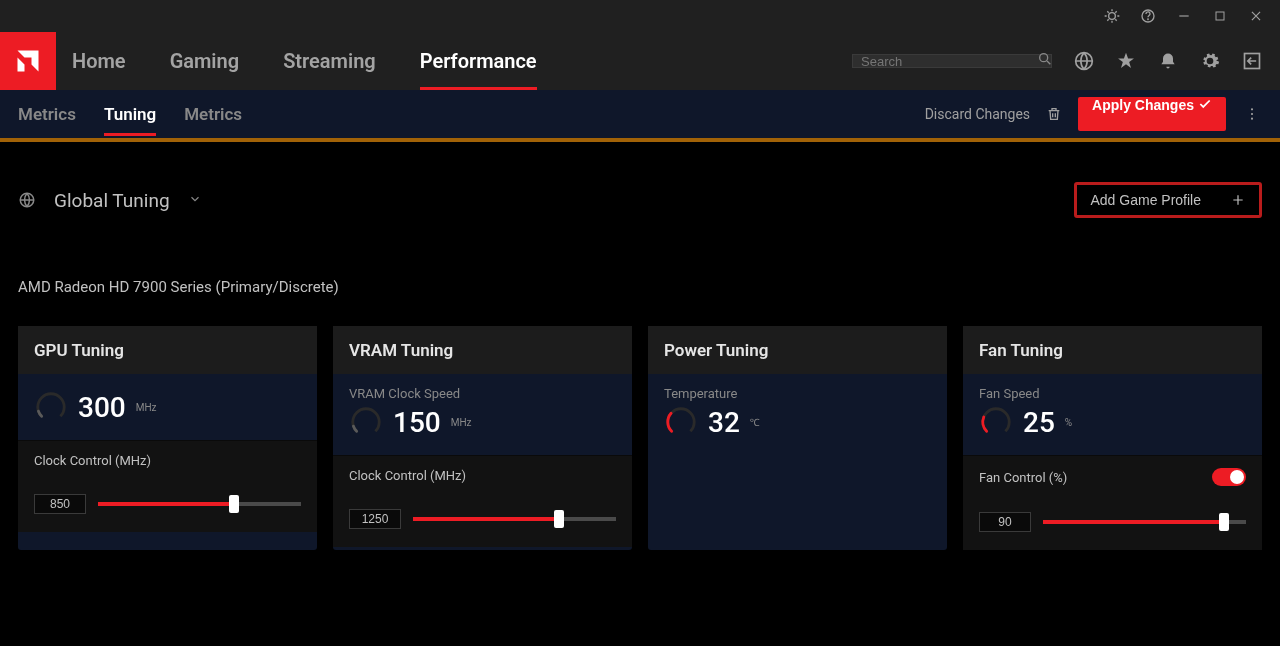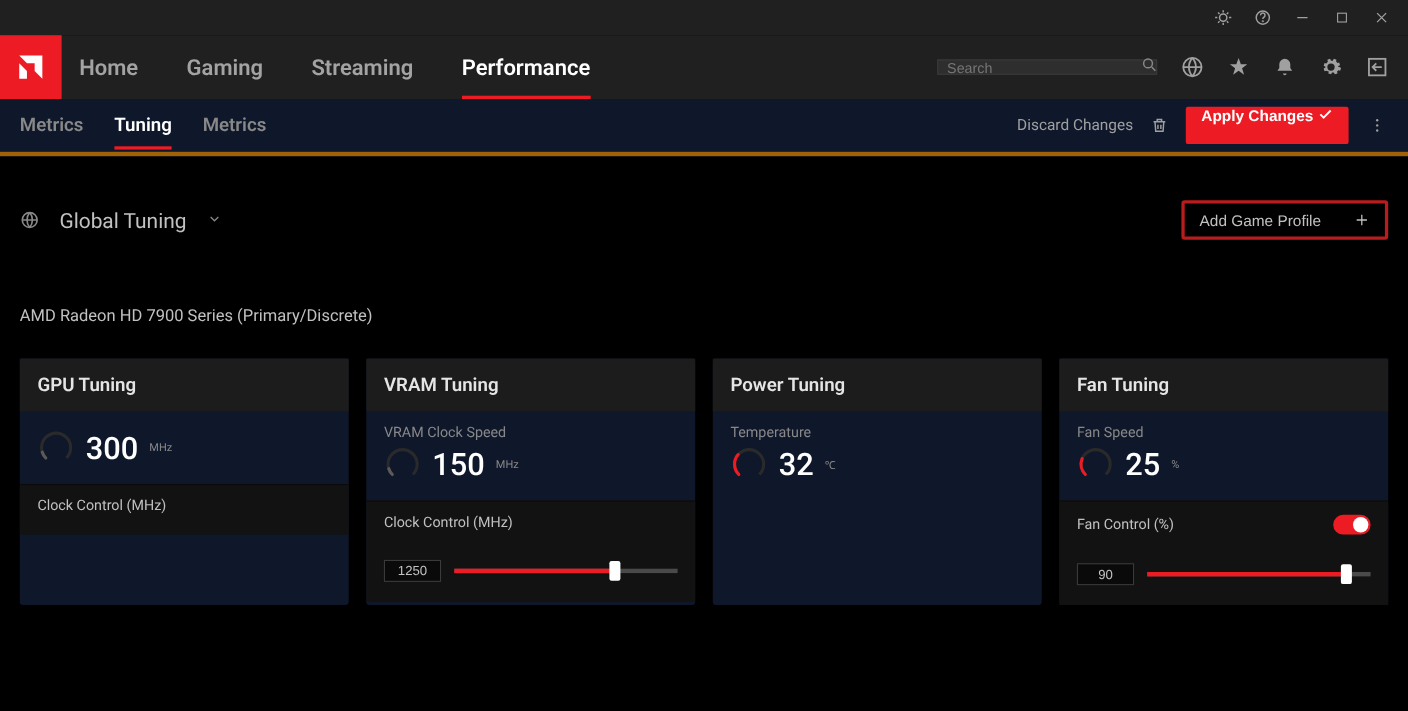--- a/index.html
+++ b/index.html
@@ -390,20 +390,27 @@
               <path class="arc" fill="none" stroke-width="3" stroke-linecap="round" d="M8.100505063388336 27.899494936611667 A14 14 0 0 1 4.685208771867851 22.326237921249266" stroke="#5a5a5a"></path>
             </svg>
           <span class="metric-val">300</span>
           <span class="metric-unit">MHz</span>
         </div>
       </div>
       <div class="control-section">
         <div class="control-label-row">
           <span class="control-label">Clock Control (MHz)</span>
         </div>
+        <div class="slider-row">
+          <input class="slider-input" value="850" style="">
+          <div class="slider-track">
+            <div class="slider-fill" style="width: 67%;"></div>
+              <div class="slider-thumb" style="left: 67%;"></div>
+          </div>
+        </div>
       </div>
     </div>
 
     <div class="card">
       <div class="card-header">VRAM Tuning</div>
       <div class="card-body">
         <div class="metric-label">VRAM Clock Speed</div>
         <div class="metric-row">
           <svg class="gauge" viewBox="0 0 36 36">
               <path d="M8.100505063388336 27.899494936611667 A14 14 0 1 1 27.899494936611678 27.899494936611653" fill="none" stroke="#2a2a2a" stroke-width="3"></path>

